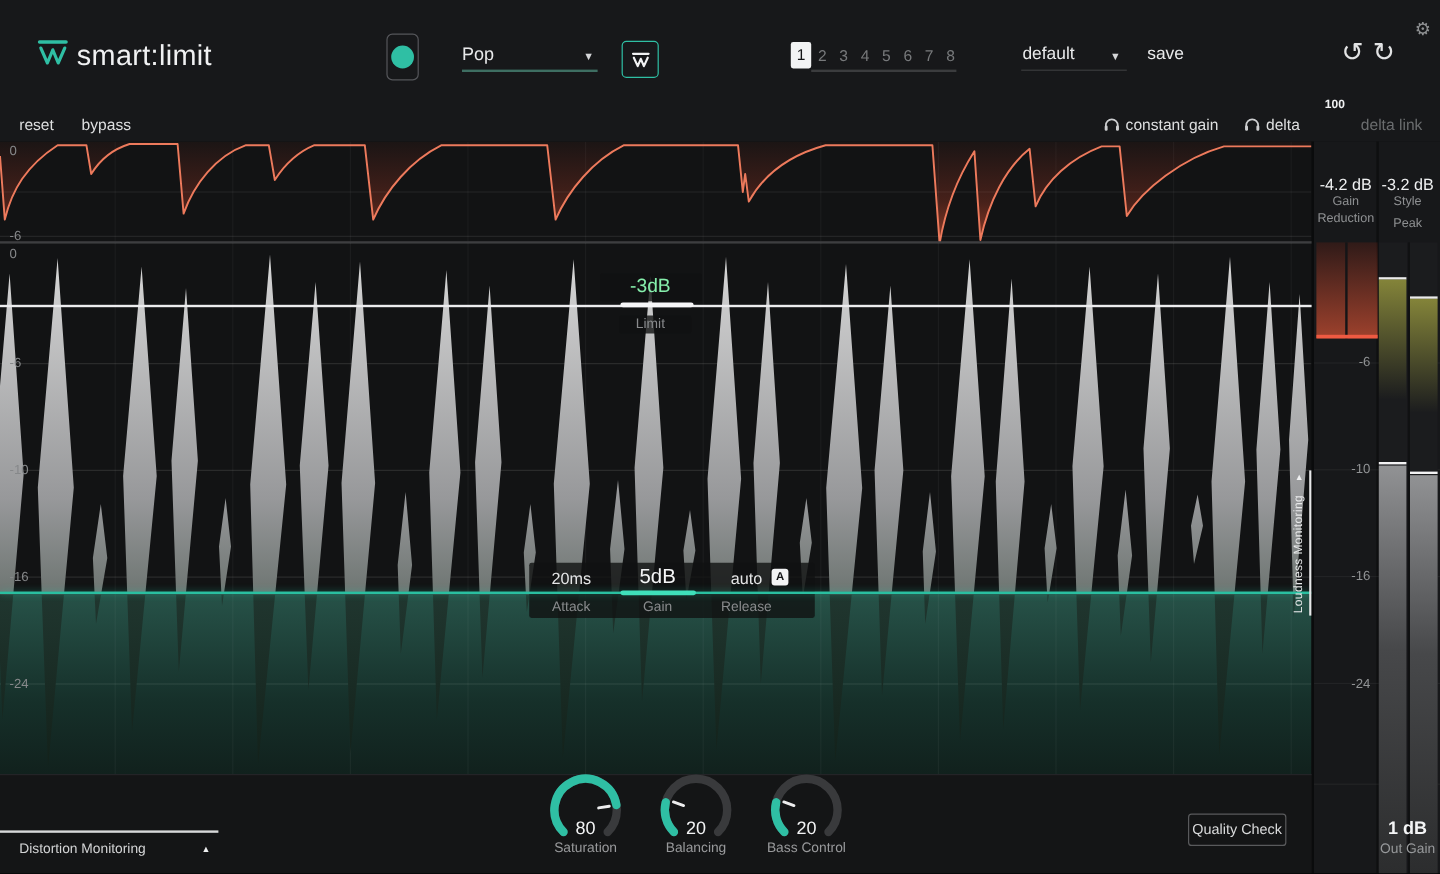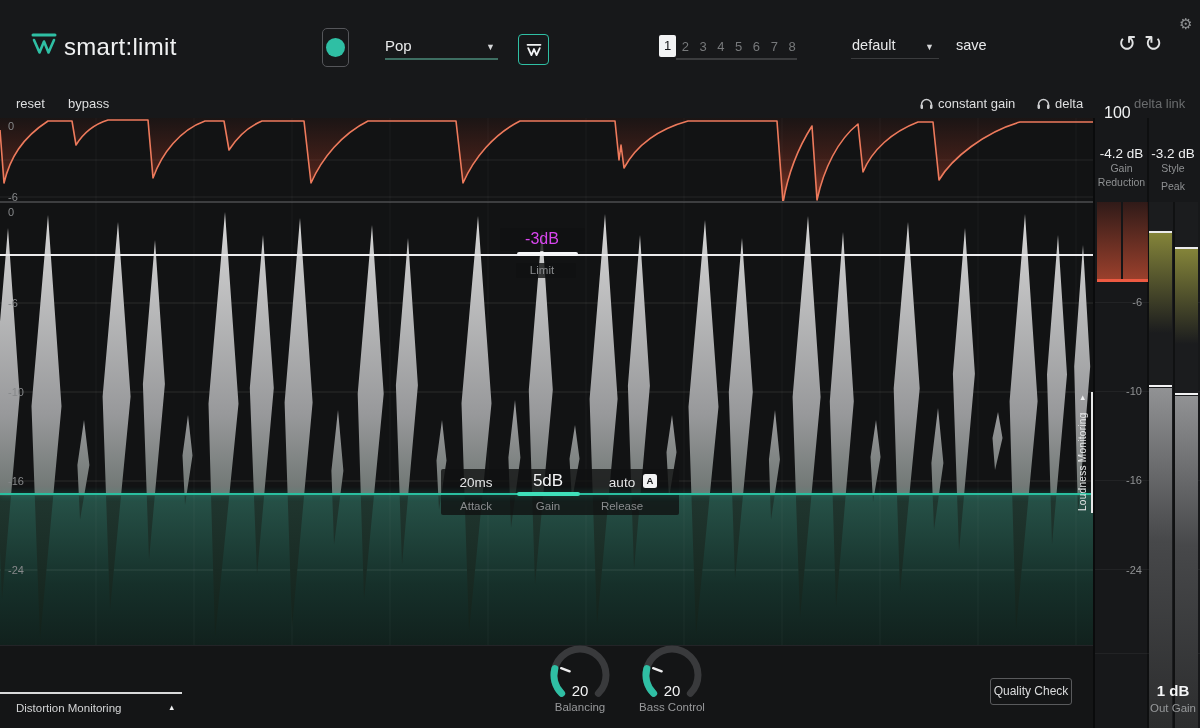--- a/index.html
+++ b/index.html
@@ -31,21 +31,21 @@
   
   .sh{font-size:13px;color:#dedfe0;cursor:pointer;}
 
   
   .axl{font-size:11px;color:#86888a;}
   .pax{font-size:11px;color:#909294;width:32px;text-align:right;}
   .backing{background:rgba(16,17,18,.8);border-radius:2px;}
   .pval{font-size:13.5px;color:#e4e5e6;}
   .plab{font-size:11.5px;color:#898b8d;}
   #gain-value{font-size:17px;color:#f4f5f6;font-weight:500;}
-  #limit-value{font-size:16px;color:#d946ef;}
+  #limit-value{font-size:16px;color:#86efac;}
   #auto-badge{width:14px;height:14px;background:#f2f3f4;border-radius:2.5px;color:#141517;
               font-size:9.5px;font-weight:bold;text-align:center;line-height:14px;}
   .vtext{writing-mode:vertical-rl;transform:rotate(180deg);font-size:10px;color:#e8e9ea;letter-spacing:.3px;}
 
   
   .mval{font-size:13.5px;color:#f0f1f2;}
   .mlab{font-size:10.5px;color:#8e9092;}
   #out-gain-value{font-size:15px;font-weight:600;color:#f4f5f6;}
   #out-gain-label{font-size:11.5px;color:#97999b;}
 
@@ -116,21 +116,21 @@
     <rect x="1.6" y="7.6" width="2.4" height="4.4" rx="1" fill="#cdced0"></rect>
     <rect x="11" y="7.6" width="2.4" height="4.4" rx="1" fill="#cdced0"></rect>
   </svg>
   <div class="abs txt sh" style="left:938px;top:96px">constant gain</div>
   <svg class="abs" style="left:1036px;top:97px" width="15" height="13" viewBox="0 0 15 13">
     <path d="M2.5,11 V7.5 a5,5 0 0 1 10,0 V11" stroke="#cdced0" stroke-width="1.4" fill="none"></path>
     <rect x="1.6" y="7.6" width="2.4" height="4.4" rx="1" fill="#cdced0"></rect>
     <rect x="11" y="7.6" width="2.4" height="4.4" rx="1" fill="#cdced0"></rect>
   </svg>
   <div class="abs txt sh" style="left:1055px;top:96px">delta</div>
-  <div class="abs txt sh" style="left:1104px;top:104px;font-weight:normal;font-size:16px;color:#f0f1f2">100</div>
+  <div class="abs txt sh" style="left:1104px;top:82px;font-weight:bold;font-size:10px;color:#f0f1f2">100</div>
   <div class="abs txt sh dim" style="left:1134px;top:96px;color:#6a6c6e">delta link</div>
 
   <div class="abs" style="left:0;top:118px;width:1093px;height:527px;background:#121314"></div>
 
   <svg class="abs" id="grSvg" style="left:0;top:118px" width="1093" height="84" viewBox="0 0 1093 84">
     <defs>
       <linearGradient id="redFill" x1="0" y1="0" x2="0" y2="84" gradientUnits="userSpaceOnUse">
         <stop offset="0" stop-color="rgba(200,60,35,0.05)"></stop>
         <stop offset="0.6" stop-color="rgba(210,70,42,0.28)"></stop>
         <stop offset="1" stop-color="rgba(235,95,60,0.6)"></stop>
@@ -254,20 +254,29 @@
   <div class="abs pax" style="left:1110px;top:296px">-6</div>
   <div class="abs pax" style="left:1110px;top:385px">-10</div>
   <div class="abs pax" style="left:1110px;top:474px">-16</div>
   <div class="abs pax" style="left:1110px;top:564px">-24</div>
 
   <div class="abs ctr" id="out-gain-value" style="left:1147px;top:682px;width:52px;z-index:5">1 dB</div>
   <div class="abs ctr" id="out-gain-label" style="left:1147px;top:702px;width:52px;z-index:5">Out Gain</div>
 
   <div class="abs" id="bottom-panel" style="left:0;top:645px;width:1093px;height:83px"></div>
 
+  <div class="abs knob" style="left:455px;top:643px">
+    <svg class="kn" width="66" height="58" viewBox="0 0 66 58">
+        <path d="M14.615223689149765,50.38477631085024 A26,26 0 1 1 51.384776310850256,50.384776310850214" fill="none" stroke="#393a3c" stroke-width="7" stroke-linecap="round"></path>
+        <path d="M14.615223689149765,50.38477631085024 A26,26 0 1 1 58.67989685547358,27.93270390895399" fill="none" stroke="#2fbfa4" stroke-width="7" stroke-linecap="round"></path>
+        <line x1="43.86457174654652" y1="30.279220884557457" x2="52.75376681190275" y2="28.871310699195377" stroke="#ededee" stroke-width="2.4" stroke-linecap="round"></line>
+      </svg>
+    <div class="abs ctr kval" style="left:0;top:39px;width:66px">80</div>
+    <div class="abs ctr klab" style="left:0;top:58px;width:66px">Saturation</div>
+  </div>
   <div class="abs knob" style="left:547px;top:643px">
     <svg class="kn" width="66" height="58" viewBox="0 0 66 58">
         <path d="M14.615223689149765,50.38477631085024 A26,26 0 1 1 51.384776310850256,50.384776310850214" fill="none" stroke="#393a3c" stroke-width="7" stroke-linecap="round"></path>
         <path d="M14.615223689149765,50.38477631085024 A26,26 0 0 1 7.816837810655592,25.53406293371377" fill="none" stroke="#2fbfa4" stroke-width="7" stroke-linecap="round"></path>
         <line x1="22.65031154150352" y1="28.273882877301794" x2="14.182384620915492" y2="25.225241595094168" stroke="#ededee" stroke-width="2.4" stroke-linecap="round"></line>
       </svg>
     <div class="abs ctr kval" style="left:0;top:39px;width:66px">20</div>
     <div class="abs ctr klab" style="left:0;top:58px;width:66px">Balancing</div>
   </div>
   <div class="abs knob" style="left:639px;top:643px">

